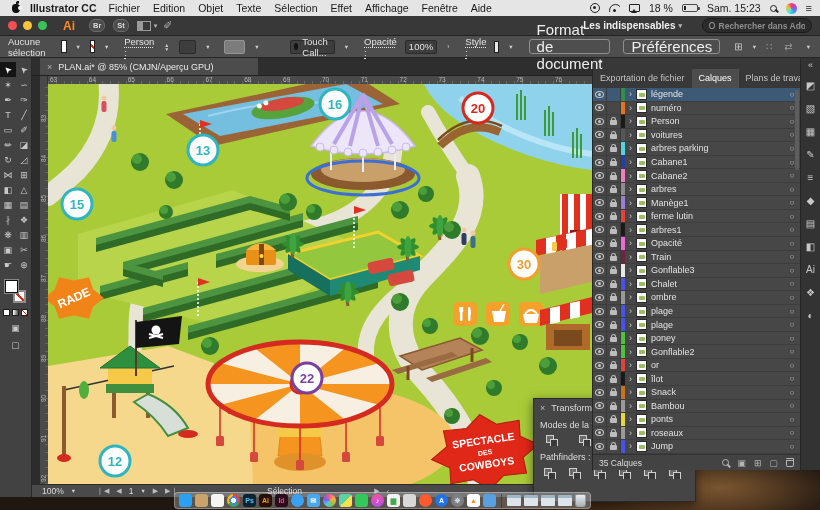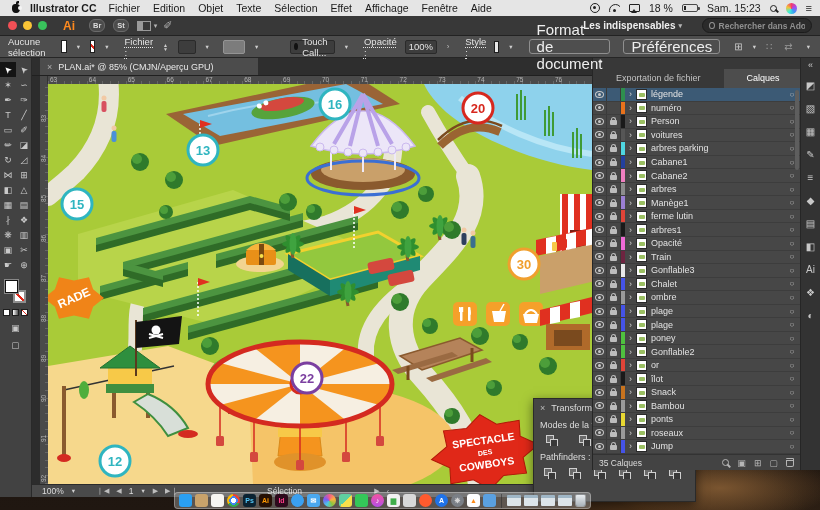--- a/index.html
+++ b/index.html
@@ -82,21 +82,21 @@
  background-image:repeating-linear-gradient(0deg,#666 0 1px,transparent 1px 7.77px);background-size:3px 100%;background-position:100% 0;background-repeat:no-repeat}
 .rulerv span{flex:0 0 40px;font-size:6.5px;color:#b5b5b5;writing-mode:vertical-rl;transform:rotate(180deg);line-height:8px;padding-top:2px}
 .canvas-wrap{position:absolute;left:16px;top:26px;width:544px;height:400px;overflow:hidden}
 .statusbar{position:absolute;left:0;right:0;bottom:0;height:13px;background:#4a4a4a;border-top:1px solid #2b2b2b;display:flex;align-items:center;font-size:8.5px;color:#ddd;gap:6px;padding:0 10px}
 .statusbar .nav{color:#bdbdbd;font-size:7px;letter-spacing:1px}
 .statusbar .mid{position:absolute;left:235px}
 
 .rightpanel{position:absolute;left:592px;top:58px;width:208px;height:412px;background:#434343;border-left:1px solid #262626;z-index:4}
 .rp-head{height:8px;background:#383838;color:#b5b5b5;font-size:8px;line-height:7px;padding-left:5px}
 .rp-tabs{height:22px;background:#383838;display:flex;align-items:flex-end;font-size:9px;color:#c3c3c3}
-.rp-tab{padding:4px 23px 5px;white-space:nowrap}
+.rp-tab{padding:4px 7px 5px;white-space:nowrap}
 .rp-tab.act{background:#4d4d4d;color:#fff}
 .rp-menu{margin-left:auto;color:#b5b5b5;font-size:9px;padding:0 6px 4px}
 .llist{height:366px;overflow:hidden;background:#474747;position:relative}
 .lrow{height:13.55px;display:flex;align-items:center;border-bottom:1px solid #3d3d3d;font-size:9px;color:#e2e2e2}
 .lrow.sel{background:#3c5a75}
 .cell{width:14px;height:100%;display:flex;align-items:center;justify-content:center;border-right:1px solid #3a3a3a;flex:none}
 .eye{width:9px;height:7px;border:1px solid #c8c8c8;border-radius:50%;position:relative}
 .eye::after{content:"";position:absolute;left:2px;top:1px;width:3px;height:3px;background:#c8c8c8;border-radius:50%}
 .lock{width:7px;height:5px;background:#bdbdbd;position:relative;margin-top:3px;border-radius:1px}
 .lock::before{content:"";position:absolute;top:-3px;left:1px;width:3px;height:3px;border:1px solid #bdbdbd;border-bottom:none;border-radius:3px 3px 0 0}
@@ -185,21 +185,21 @@
     </div>
   </div>
 </div>
 
 <div class="ctrlbar">
   <span>Aucune sélection</span>
   <span class="sw" style="margin-left:8px"></span>
     <span class="dd">▾</span>
   <span class="sw none"></span>
     <span class="dd">▾</span>
-  <span class="lbl">Fichier :</span>
+  <span class="lbl">Person :</span>
   <span class="stp">
       <span>▲</span>
       <span>▼</span>
     </span>
   <span class="box" style="width:40px"></span>
     <span class="dd">▾</span>
   <span class="box dis" style="width:56px;margin-left:4px"></span>
     <span class="dd">▾</span>
   <span class="box" style="width:82px;margin-left:22px;gap:4px">
       <span style="width:7px;height:7px;background:#111;border-radius:50%"></span>

